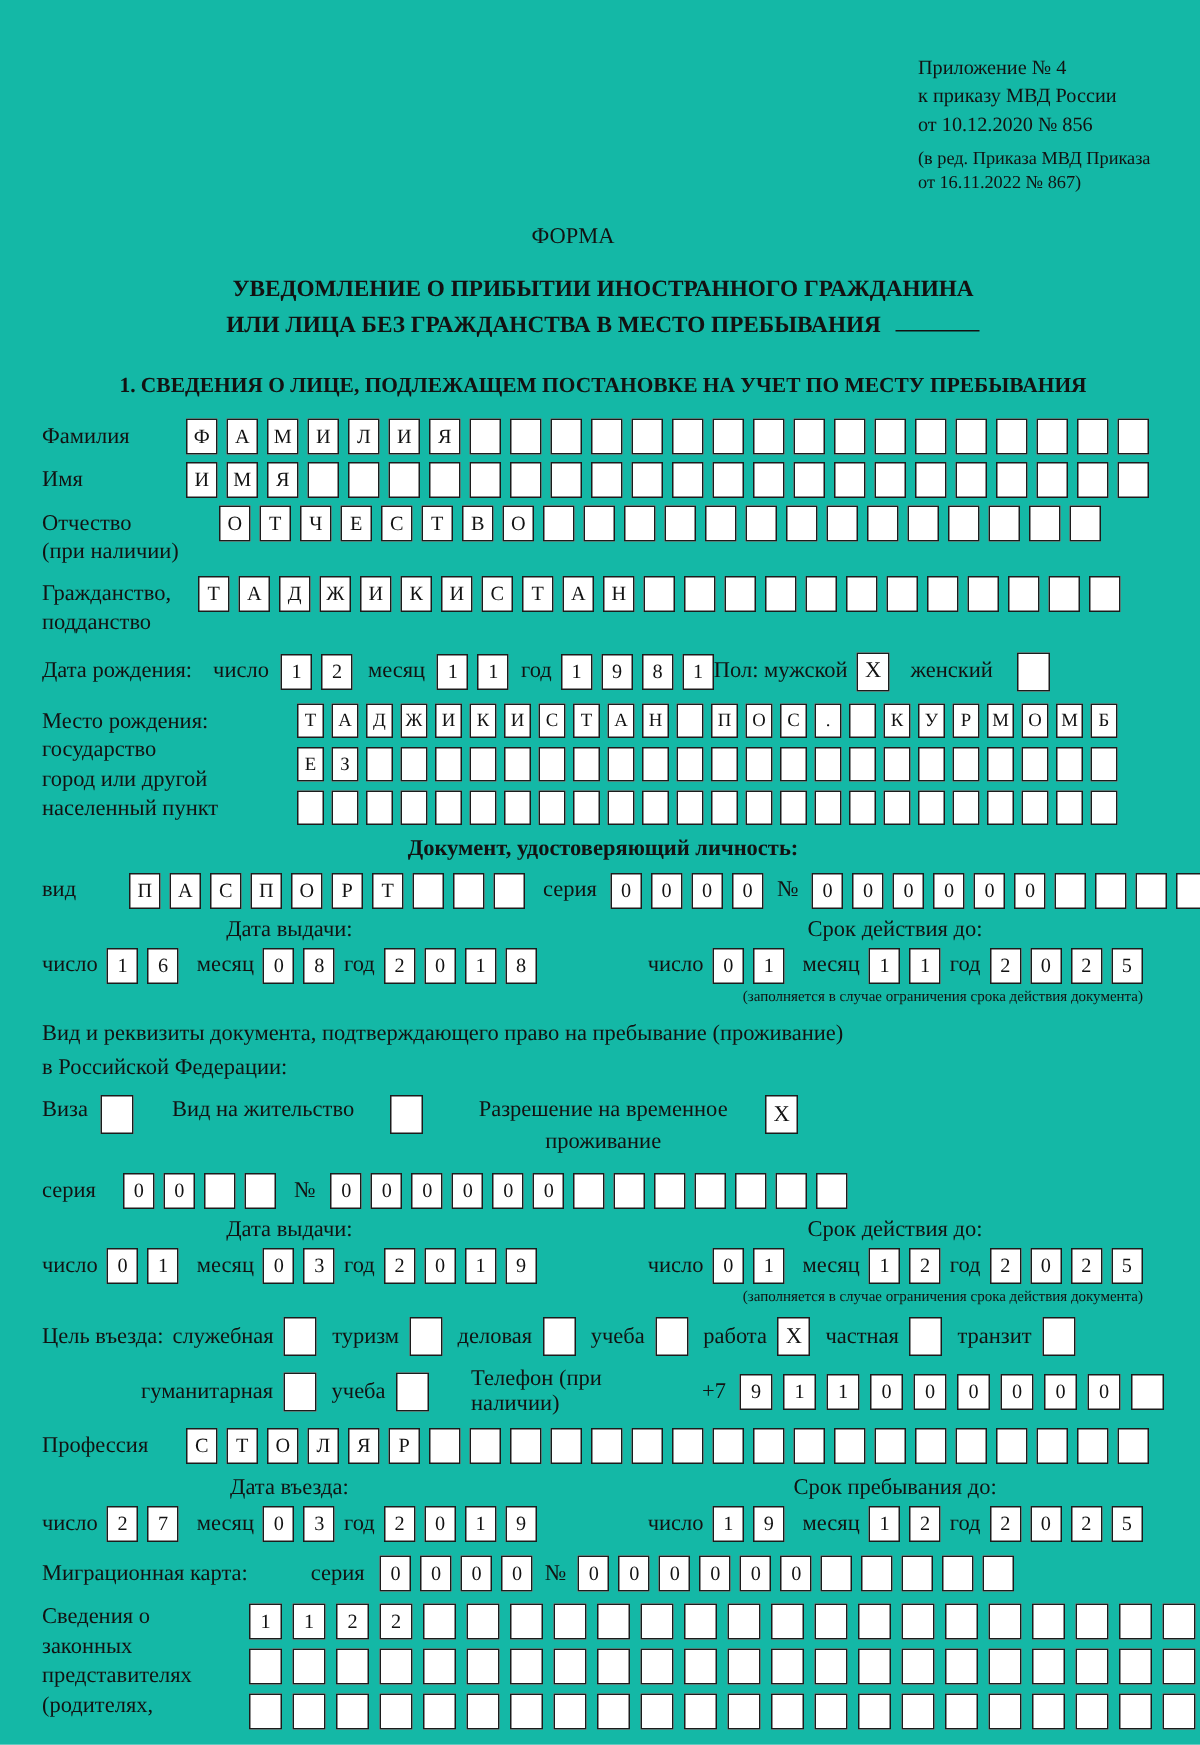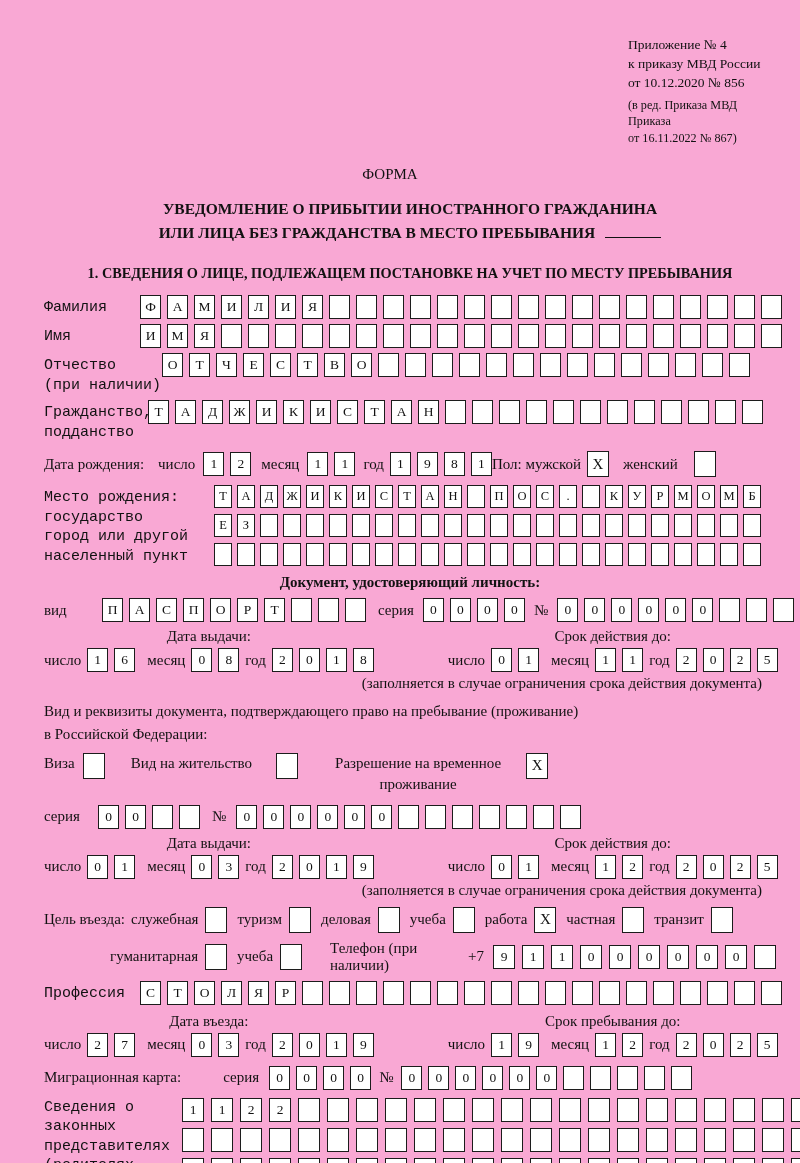--- a/index.html
+++ b/index.html
@@ -1,30 +1,30 @@
 <!DOCTYPE html>
 <html><head>
 <meta charset="utf-8">
 <style>
   * { box-sizing: border-box; }
   body { margin:0; background:#e8e8e8; }
   .page{
-    width:800px; height:1163px; margin:0 auto; background:#f9a8d4;
+    width:800px; height:1163px; margin:0 auto; background:#14b8a6;
     font-family:"Liberation Serif","DejaVu Serif",serif; color:#121212;
-    padding:36px 24px 14px 44px; overflow:hidden; position:relative;
+    padding:36px 24px 14px 28px; overflow:hidden; position:relative;
   }
   .hdr{ margin-left:584px; font-size:13.5px; line-height:1.4; }
   .hdr .sub{ font-size:12.2px; margin-top:4px; line-height:1.35; }
   .forma{ text-align:center; padding-right:40px; font-weight:normal; font-size:15px; margin-top:20px; }
   .title{ text-align:center; font-weight:bold; font-size:15.5px; line-height:1.55; margin-top:14px; }
   .blank{ display:inline-block; width:56px; border-bottom:1.8px solid #121212; height:12px; margin-left:10px; }
   .sec-heading{ text-align:center; font-weight:bold; font-size:14.3px; margin:20px 0 13px; }
 
   .row{ display:flex; align-items:flex-start; margin-bottom:5px; }
-  .lbl{ font-size:15px; line-height:1.3; padding-top:3px; flex:none;font-family:Liberation Mono, monospace; }
+  .lbl{ font-size:15px; line-height:1.3; padding-top:3px; flex:none; }
   .lbl .l2{ display:block; }
   .cells{ display:flex; gap:6px; flex-wrap:nowrap; }
   .cell{
     width:21px; height:24px; border:1.8px solid #1c1c1c; flex:none;
     display:flex; align-items:center; justify-content:center;
     font-size:13.5px; background:#fff;
   }
   .cells.sm{ gap:5px; } .cells.sm .cell{ width:18px; height:23px; font-size:12.5px; }
   .cells.lg{ gap:7px; } .cells.lg .cell{ width:22px; }
   .stack{ display:flex; flex-direction:column; gap:6px; }
@@ -35,21 +35,21 @@
   }
   .inline{ display:flex; align-items:center; font-size:15px; }
   .inline > *{ flex:none; }
 
   .center-bold{ text-align:center; font-weight:bold; font-size:15px; margin:8px 0 7px; }
 
   .dates{ display:flex; margin-bottom:3px; }
   .dgroup .dg-head{ text-align:center; font-size:15px; margin-bottom:3px; }
   .dg-fields{ display:flex; align-items:center; gap:6px; font-size:15px; }
   .dg-fields .w{ margin-left:6px; }
-  .note{ font-size:15px; text-align:right; padding-right:14px; margin:2px 0 8px; }
+  .note{ font-size:10px; text-align:right; padding-right:14px; margin:2px 0 8px; }
 
   .intro{ font-size:15px; line-height:1.55; margin:4px 0 6px; }
   .opts{ display:flex; align-items:flex-start; margin:4px 0 10px; }
   .opt{ display:flex; align-items:flex-start; }
   .opt-lbl{ font-size:15px; line-height:1.4; }
   .opt-lbl.c{ text-align:center; }
   .mw190{ max-width:196px; }
 
   .pline{ display:flex; align-items:center; font-size:15px; margin-bottom:7px; flex-wrap:nowrap; }
   .pline .cb{ margin:0 10px 0 7px; }

